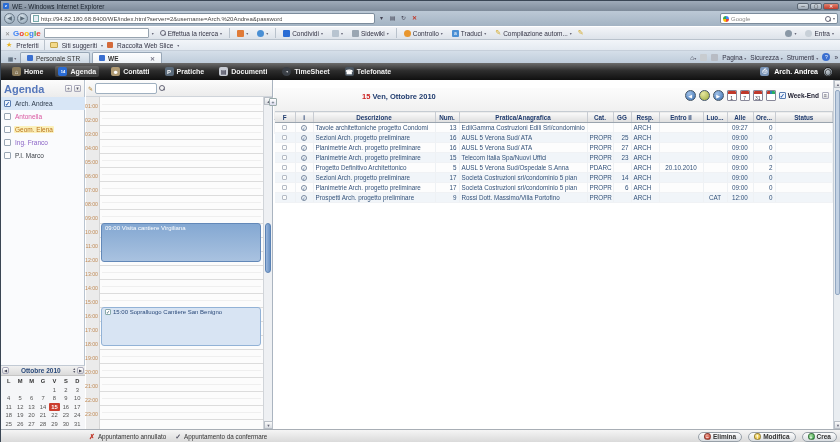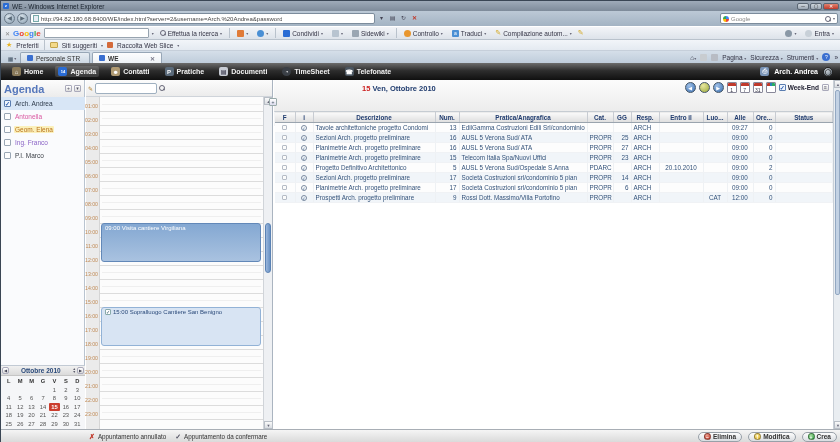--- a/index.html
+++ b/index.html
@@ -100,21 +100,21 @@
   .appt.solid{background:linear-gradient(#84a8d2,#a9c2e0);border:1px solid #6288b8;color:#fff;}
   .appt.light{background:#d8e4f3;border:1px solid #92b2d6;color:#2b4a7a;}
   .acheck{background:#fff;border:1px solid #8aa;width:6px;height:6px;font-size:5px;line-height:5px;text-align:center;color:#356;border-radius:1px;flex:0 0 auto;}
   .atext{white-space:nowrap;overflow:hidden;}
   .cal-scrollbar{position:absolute;right:0;top:0;width:9px;bottom:0;background:#eef0f3;border-left:1px solid #d0d4d9;}
   .sb-arrow{position:absolute;left:0;width:9px;height:8px;font-size:4px;text-align:center;line-height:8px;color:#667;background:linear-gradient(#fafafa,#d8dce1);border:1px solid #b8bec6;}
   .cal-thumb{position:absolute;left:1px;width:6px;border-radius:3px;background:linear-gradient(90deg,#9ab6dc,#6a92c4);border:1px solid #5a82b4;}
 
   
   .rightpanel{position:absolute;left:273px;top:0;right:8px;height:349px;background:#fff;}
-  .panel-header{position:relative;height:32px;background:linear-gradient(#fcfcfc,#ececec);border-bottom:1px solid #cfd4da;}
+  .panel-header{position:relative;height:32px;background:linear-gradient(#fcfcfc,#ececec);border-bottom:1px solid #cfd4da;margin-top:8px;}
   .date-title{position:absolute;left:88px;top:4px;font-size:7.5px;font-weight:bold;color:#1f3b6e;white-space:nowrap;}
   .date-title .dd{color:#cc2222;}
   .view-btns{position:absolute;right:4px;top:2px;display:flex;align-items:center;gap:3px;}
   .circ{width:11px;height:11px;border-radius:50%;color:#fff;font-size:5px;line-height:11px;text-align:center;border:1px solid #456;}
   .circ.blue{background:radial-gradient(circle at 35% 30%,#9fc0e8,#3a6fb0);}
   .circ.green{background:radial-gradient(circle at 35% 30%,#e8e8a0,#9aa83a);}
   .calico{width:10px;height:11px;background:#fff;border:1px solid #889;border-radius:1px;position:relative;font-size:5px;text-align:center;line-height:14px;color:#334;}
   .calico::before{content:"";position:absolute;left:0;top:0;right:0;height:3px;background:#c0392b;border-radius:1px 1px 0 0;}
   .calico.multi::before{background:linear-gradient(90deg,#c0392b 33%,#2980b9 33% 66%,#27ae60 66%);}
   .wk{display:flex;align-items:center;gap:2px;font-size:6.5px;font-weight:bold;color:#223;}

